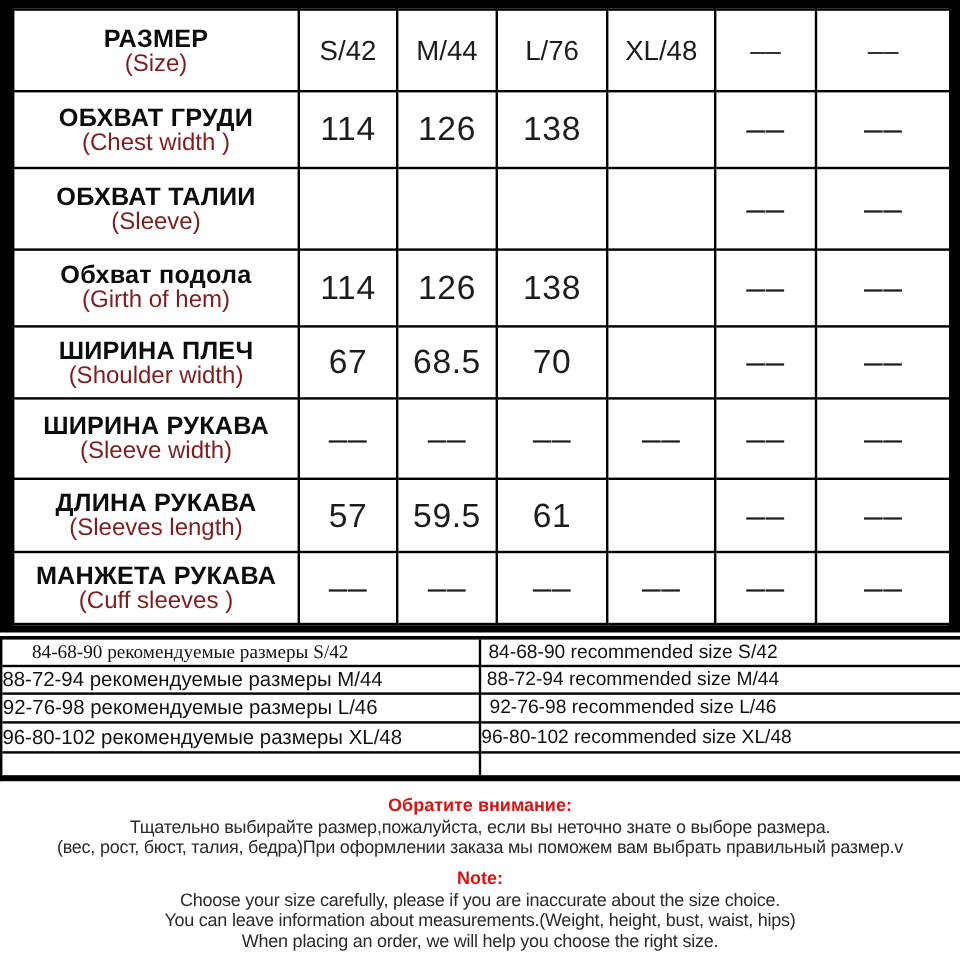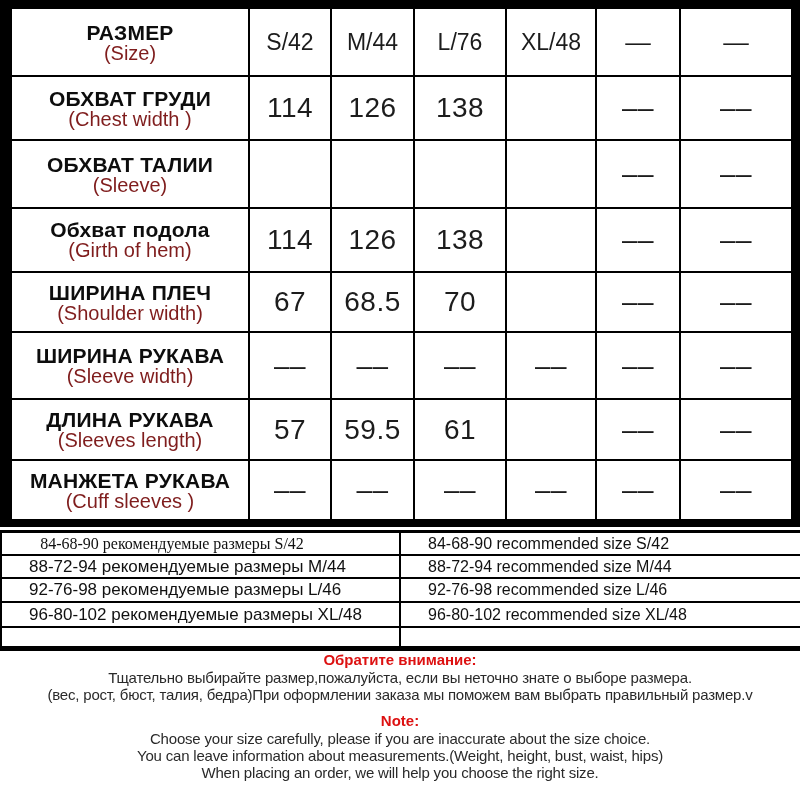--- a/index.html
+++ b/index.html
@@ -48,28 +48,28 @@
     margin-top: 3px;
     width: 800px;
     border-style: solid; border-color: #000;
     border-width: 3px 0 5px 2px;
     background: #fff;
   }
   table.rec-table { width: 798px; border-collapse: collapse; table-layout: fixed; }
   table.rec-table td { vertical-align: middle; overflow: hidden; white-space: nowrap; }
   tr.rec-1 { height: 22px; } tr.rec-2 { height: 23px; } tr.rec-3 { height: 24px; }
   tr.rec-4 { height: 25px; } tr.rec-empty { height: 19px; }
-  tr.rec-1 td, tr.rec-2 td, tr.rec-3 td, tr.rec-4 td { border-bottom: 2px solid #000; padding-left: 27px; }
+  tr.rec-1 td, tr.rec-2 td, tr.rec-3 td, tr.rec-4 td { border-bottom: 2px solid #000; }
   td.rec-ru { width: 398px; border-right: 2px solid #000; text-align: center; padding-right: 84px; font-size: 17px; color: #111; }
   td.rec-en { width: 400px; text-align: center; padding-right: 146px; font-size: 16px; color: #111; }
   tr.rec-1 td.rec-ru { font-family: "Liberation Serif", serif; font-size: 16px; }
 
   
   .note { text-align: center; }
-  .note-ru { margin-top: 0; }
+  .note-ru { margin-top: 12px; }
   .note-en { margin-top: 9px; }
   .note-heading { color: #dd1111; font-weight: bold; font-size: 15px; line-height: 18px; }
   .note-line { font-size: 15px; line-height: 17px; color: #2a2a2a; letter-spacing: -0.2px; }
 </style>
 </head>
 <body>
 
 <div class="page">
 
   <div class="size-table-wrap">

